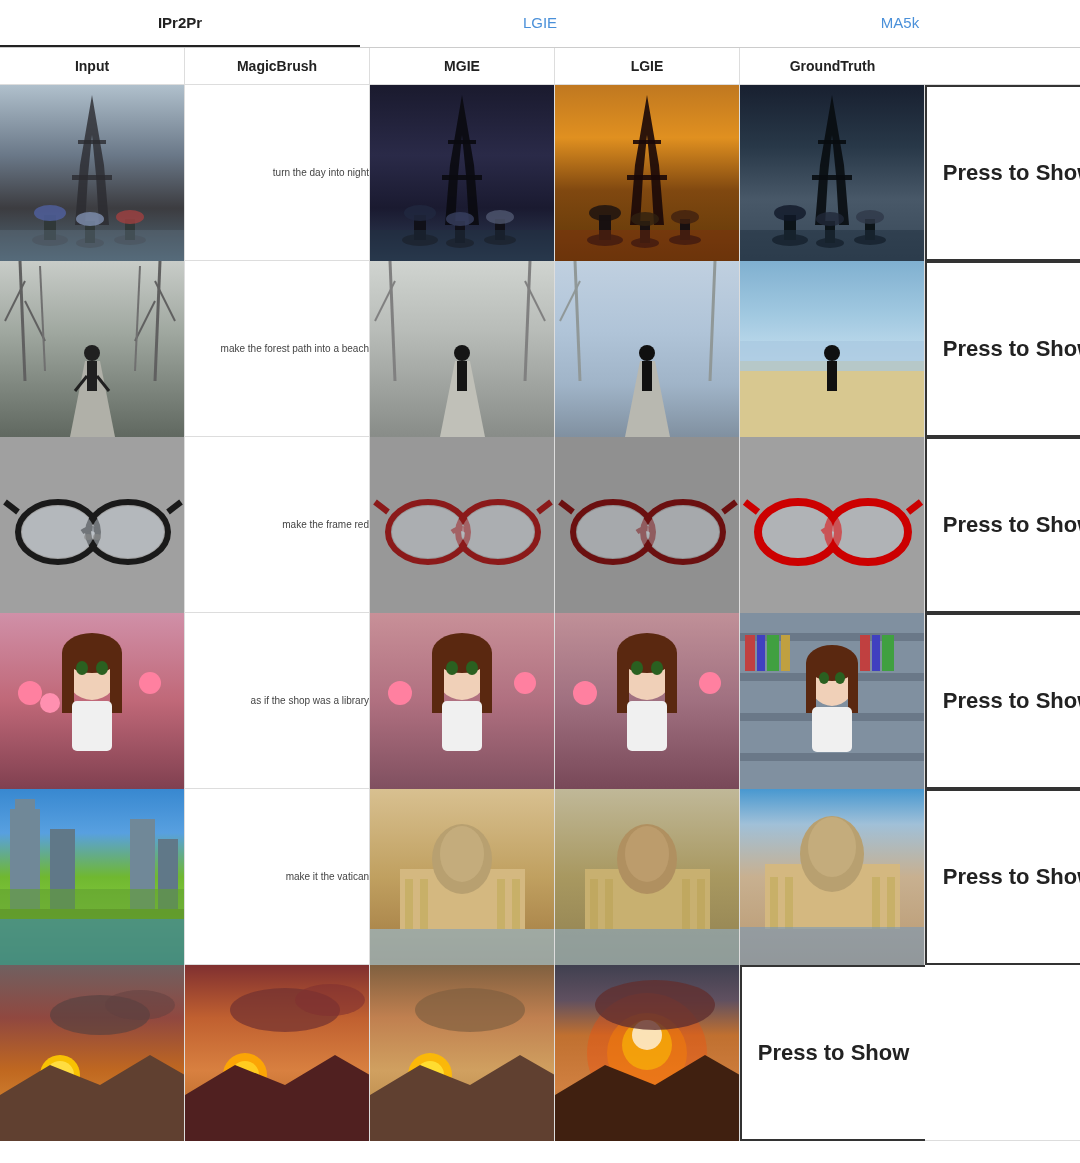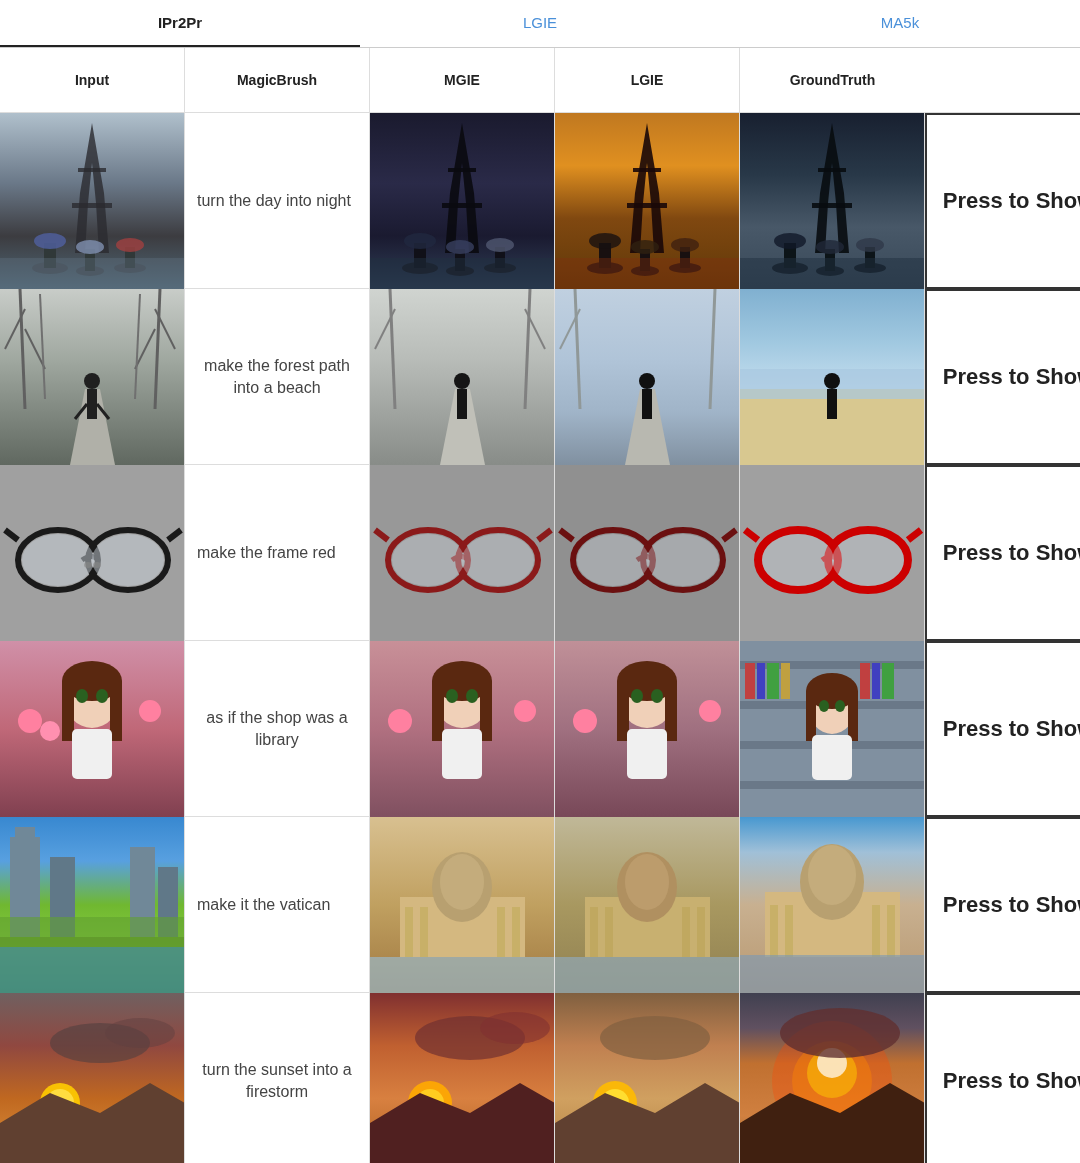--- a/index.html
+++ b/index.html
@@ -27,21 +27,21 @@
 
     
     .col-headers {
       display: grid;
       grid-template-columns: 185px 185px 185px 185px 185px 185px;
       border-bottom: 1px solid #ddd;
       background: #fff;
     }
     .col-header {
       text-align: center;
-      padding: 24px 4px;
+      padding: 10px 4px;
       font-size: 14px;
       font-weight: 600;
       color: #222;
       border-right: 1px solid #ddd;
     }
     .col-header:last-child { border-right: none; }
 
     
     .data-row {
       display: grid;
@@ -52,23 +52,23 @@
       border-right: 1px solid #ddd;
       overflow: hidden;
       position: relative;
     }
     .cell:last-child { border-right: none; }
 
     
     .instruction-cell {
       display: flex;
       align-items: center;
-      justify-content: flex-start;
-      padding: 8px 12px;
-      font-size: 16px;
+      justify-content: flex-end;
+      padding: 8px 0;
+      font-size: 10px;
       color: #444;
       text-align: center;
       line-height: 1.4;
     }
 
     
     .press-cell {
       display: flex;
       align-items: center;
       justify-content: center;
@@ -608,23 +608,20 @@
 
       <circle cx="60" cy="110" r="20" fill="#ffcc00" opacity="0.9"></circle>
       <circle cx="60" cy="110" r="14" fill="#ffdd40"></circle>
 
       <polygon points="0,130 50,100 100,120 150,90 185,110 185,176 0,176" fill="#604030"></polygon>
 
       <ellipse cx="100" cy="50" rx="50" ry="20" fill="#504040" opacity="0.6"></ellipse>
       <ellipse cx="140" cy="40" rx="35" ry="15" fill="#604040" opacity="0.5"></ellipse>
     </svg>
   </div>
-  <div class="cell instruction-cell">
-    <span>turn the sunset into a firestorm</span>
-  </div>
   <div class="cell">
     <svg width="185" height="176" viewBox="0 0 185 176" xmlns="http://www.w3.org/2000/svg">
       <defs>
         <linearGradient id="g6b" x1="0" y1="0" x2="0" y2="1">
           <stop offset="0%" stop-color="#803030"></stop>
           <stop offset="30%" stop-color="#c06030"></stop>
           <stop offset="60%" stop-color="#d88040"></stop>
           <stop offset="80%" stop-color="#c07030"></stop>
           <stop offset="100%" stop-color="#a06020"></stop>
         </linearGradient>

